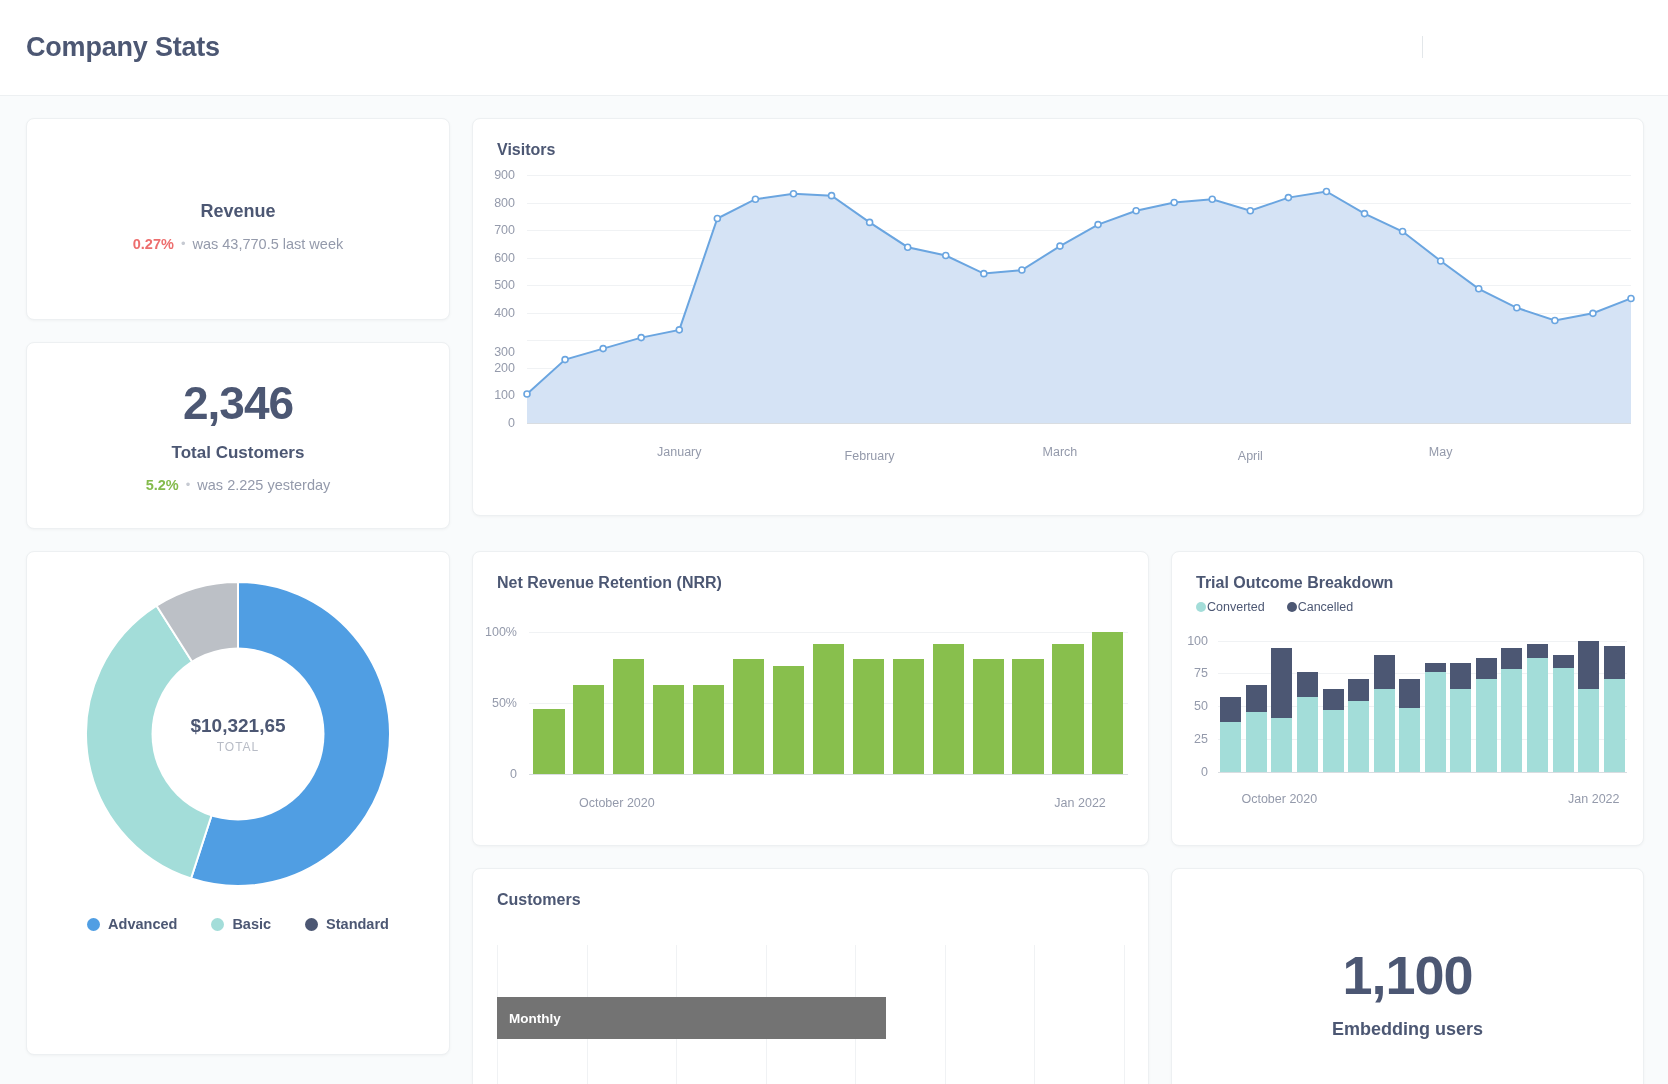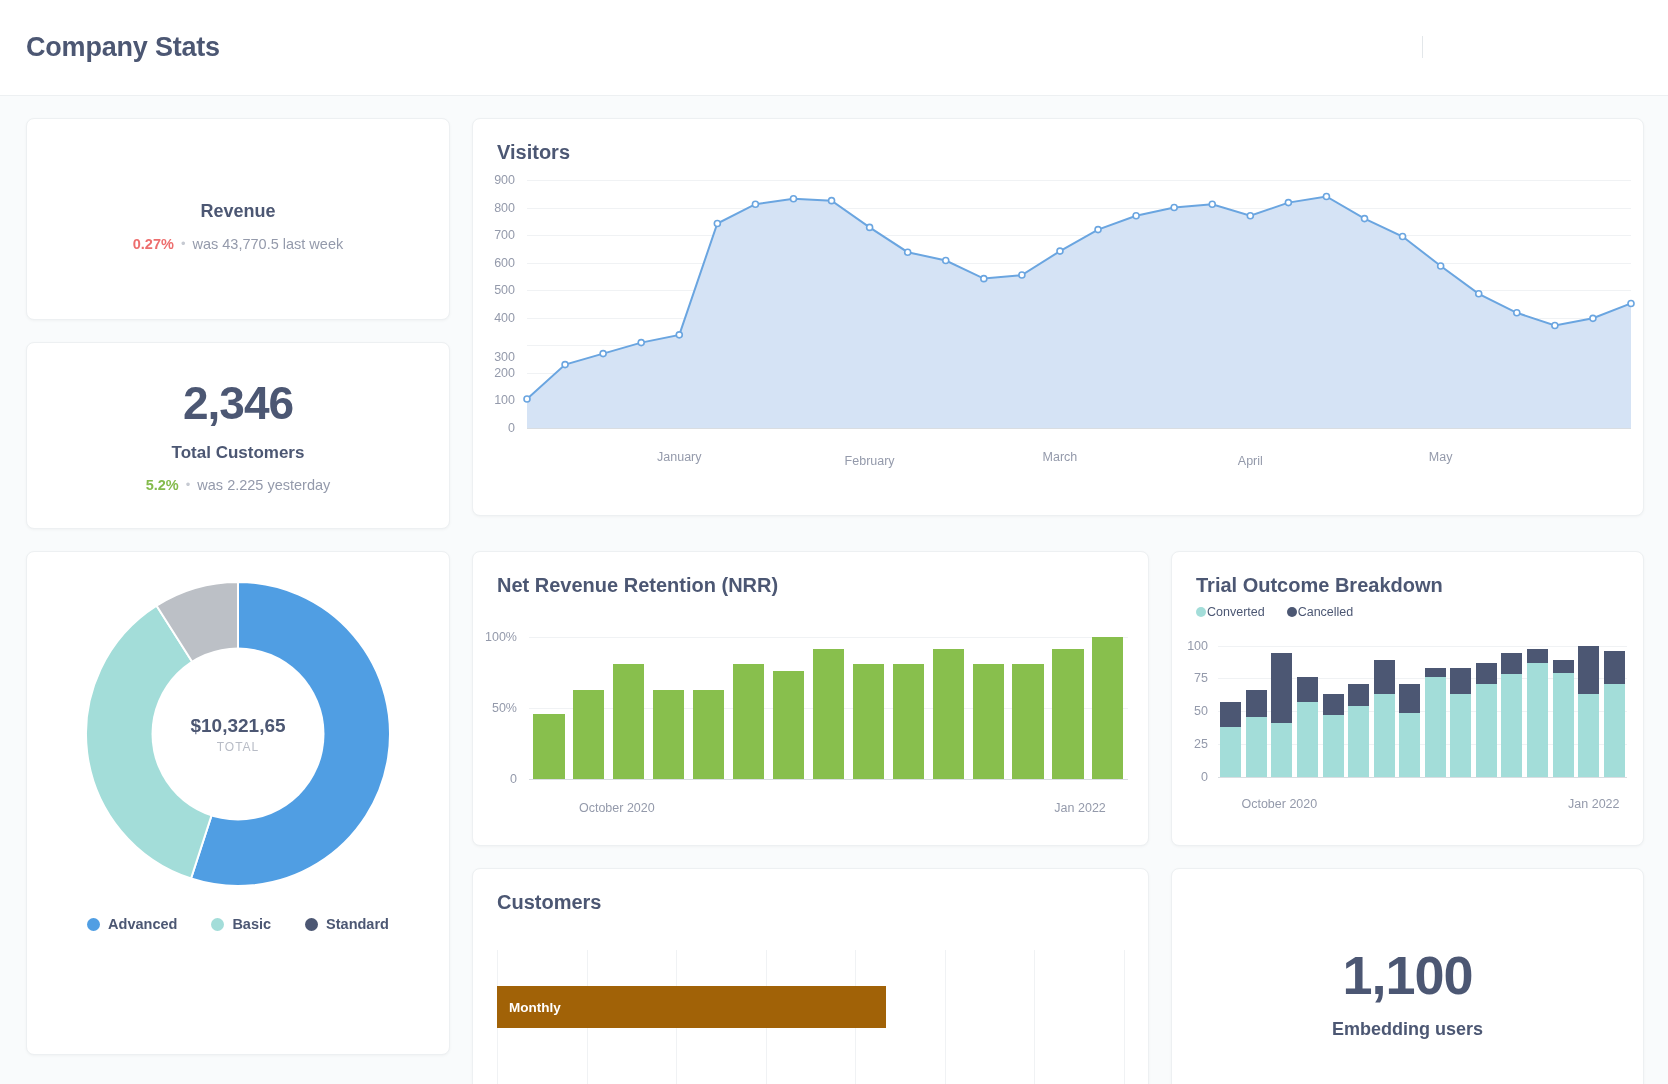--- a/index.html
+++ b/index.html
@@ -41,21 +41,21 @@
     row-gap: 22px;
   }
   .card {
     background: #fff;
     border: 1px solid #edf0f2;
     border-radius: 8px;
     box-shadow: 0 1px 3px rgba(0,0,0,0.04);
     position: relative;
   }
   .card-title {
-    font-size: 20px;
+    font-size: 16px;
     font-weight: bold;
     color: #4c5773;
     padding: 22px 24px 0 24px;
   }
   
   .scalar { height: 200px; display: flex; flex-direction: column;
             align-items: center; justify-content: center; }
   .scalar-value { font-size: 54px; font-weight: bold; color: #4c5773;
                   letter-spacing: -1px; line-height: 1.1; }
   .scalar-label { font-size: 18px; font-weight: bold; color: #4c5773; margin-top: 14px; }
@@ -437,21 +437,21 @@
     <div class="card-title">Customers</div>
     <div class="rowchart" id="customers-body">
         <div class="vgrid" style="left: 0px;"></div>
         <div class="vgrid" style="left: 89.5714px;"></div>
         <div class="vgrid" style="left: 179.143px;"></div>
         <div class="vgrid" style="left: 268.714px;"></div>
         <div class="vgrid" style="left: 358.286px;"></div>
         <div class="vgrid" style="left: 447.857px;"></div>
         <div class="vgrid" style="left: 537.429px;"></div>
         <div class="vgrid" style="left: 627px;"></div>
-        <div class="rowbar" style="left: 0px; top: 36px; height: 42px; width: 388.74px; background: #a16207;">
+        <div class="rowbar" style="left: 0px; top: 52px; height: 42px; width: 388.74px; background: #737373;">
           <span class="rowbar-label">Monthly</span>
         </div>
       </div>
   </div>
 
   <div class="card" id="embed-card" style="grid-area: 4 / 3;">
     <div class="scalar">
       <div class="scalar-value">1,100</div>
       <div class="scalar-label">Embedding users</div>
     </div>

